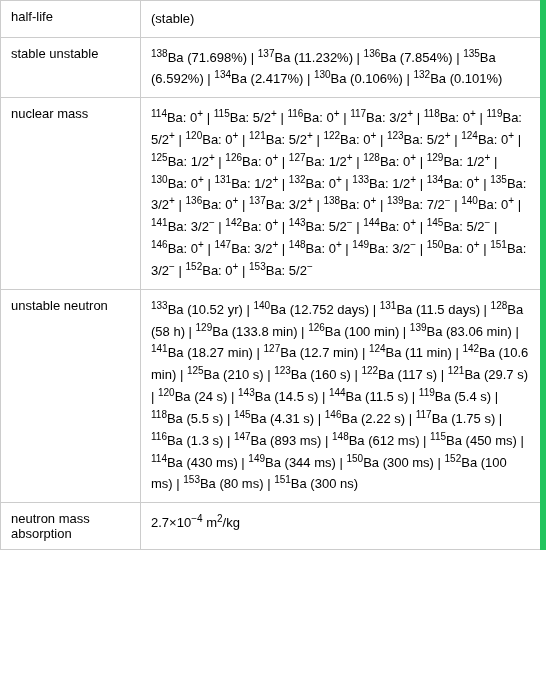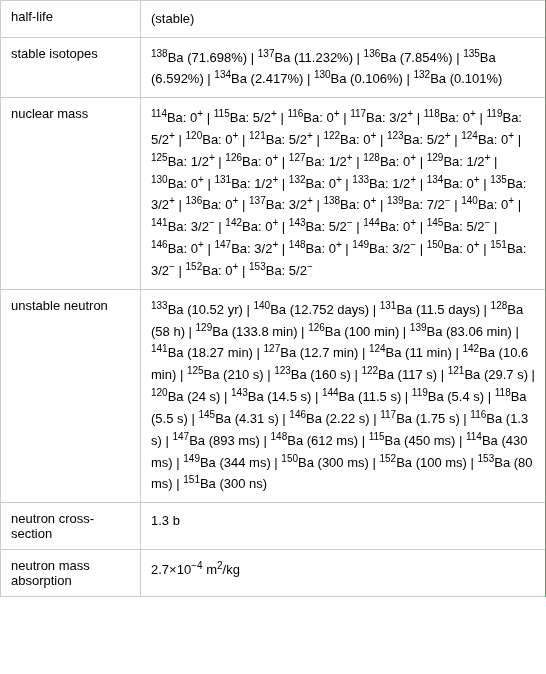--- a/index.html
+++ b/index.html
@@ -21,21 +21,21 @@
       padding: 8px 10px;
       vertical-align: top;
       border-right: 1px solid #ccc;
     }
     td:first-child {
       width: 140px;
       border-left: 1px solid #ccc;
       color: #000;
     }
     td:last-child {
-      border-right: 1px solid #22c55e;
+      border-right: 6px solid #22c55e;
     }
     tr:first-child td {
       border-top: 1px solid #ccc;
     }
     .cell-content {
       line-height: 1.5;
     }
     sup {
       font-size: 10px;
     }
@@ -49,21 +49,21 @@
     <td>
       <span>half-life</span>
     </td>
     <td>
       <div class="cell-content">(stable)</div>
     </td>
   </tr>
 
   <tr>
     <td>
-      <span>stable isotopes</span>
+      <span>stable unstable</span>
     </td>
     <td>
       <div class="cell-content">
         <sup>138</sup>Ba (71.698%) | <sup>137</sup>Ba (11.232%) | <sup>136</sup>Ba (7.854%) | <sup>135</sup>Ba (6.592%) | <sup>134</sup>Ba (2.417%) | <sup>130</sup>Ba (0.106%) | <sup>132</sup>Ba (0.101%)
       </div>
     </td>
   </tr>
 
   <tr>
     <td>
@@ -80,28 +80,20 @@
     <td>
       <span>unstable neutron</span>
     </td>
     <td>
       <div class="cell-content">
         <sup>133</sup>Ba (10.52 yr) | <sup>140</sup>Ba (12.752 days) | <sup>131</sup>Ba (11.5 days) | <sup>128</sup>Ba (58 h) | <sup>129</sup>Ba (133.8 min) | <sup>126</sup>Ba (100 min) | <sup>139</sup>Ba (83.06 min) | <sup>141</sup>Ba (18.27 min) | <sup>127</sup>Ba (12.7 min) | <sup>124</sup>Ba (11 min) | <sup>142</sup>Ba (10.6 min) | <sup>125</sup>Ba (210 s) | <sup>123</sup>Ba (160 s) | <sup>122</sup>Ba (117 s) | <sup>121</sup>Ba (29.7 s) | <sup>120</sup>Ba (24 s) | <sup>143</sup>Ba (14.5 s) | <sup>144</sup>Ba (11.5 s) | <sup>119</sup>Ba (5.4 s) | <sup>118</sup>Ba (5.5 s) | <sup>145</sup>Ba (4.31 s) | <sup>146</sup>Ba (2.22 s) | <sup>117</sup>Ba (1.75 s) | <sup>116</sup>Ba (1.3 s) | <sup>147</sup>Ba (893 ms) | <sup>148</sup>Ba (612 ms) | <sup>115</sup>Ba (450 ms) | <sup>114</sup>Ba (430 ms) | <sup>149</sup>Ba (344 ms) | <sup>150</sup>Ba (300 ms) | <sup>152</sup>Ba (100 ms) | <sup>153</sup>Ba (80 ms) | <sup>151</sup>Ba (300 ns)
       </div>
     </td>
   </tr>
 
-  <tr>
-    <td>
-      <span>neutron cross-section</span>
-    </td>
-    <td>
-      <div class="cell-content">1.3 b</div>
-    </td>
-  </tr>
 
   <tr>
     <td>
       <span>neutron mass absorption</span>
     </td>
     <td>
       <div class="cell-content">2.7×10<sup>−4</sup> m<sup>2</sup>/kg</div>
     </td>
   </tr>
 </tbody>

